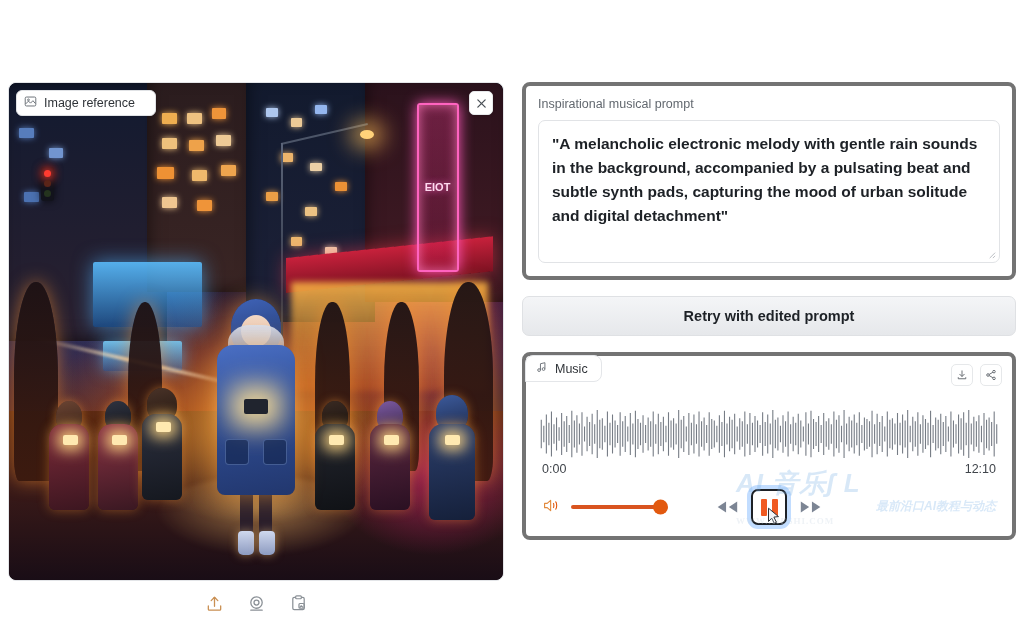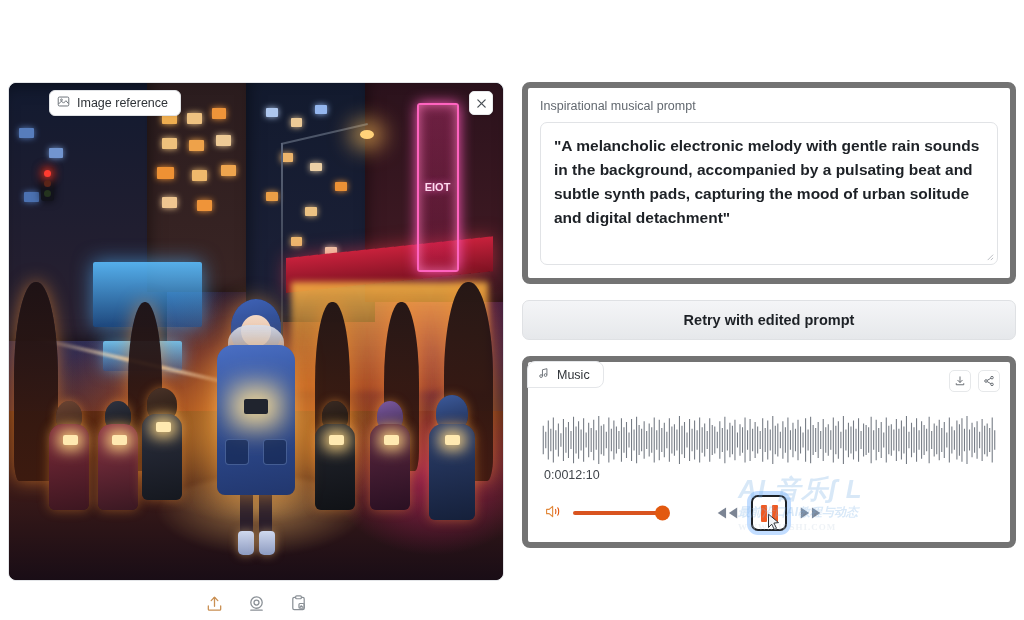--- a/index.html
+++ b/index.html
@@ -181,39 +181,39 @@
   }
   .hero-legs { display:flex; gap:6px; margin-top:-2px; }
   .hero-leg { width:13px; height:40px; background:#2a1f2c; border-radius:3px; }
   .hero-boots { display:flex; gap:5px; margin-top:-2px; }
   .hero-boot { width:16px; height:24px; border-radius:4px 4px 5px 5px;
                background:linear-gradient(180deg,#cfd8ee,#8d9bc0); box-shadow:0 0 10px rgba(255,200,120,.5); }
 
   .img-badge {
     position:absolute; top:7px; left:7px; z-index: 6;
     background:#fff; border:1px solid #e0e2e5; border-radius:6px;
-    padding:4px 12px 4px 7px; display:flex; align-items:center; gap:7px;
-    font-size:12.5px; color:#2f3338; box-shadow:0 1px 2px rgba(0,0,0,.05);margin-left:33px;
+    padding:4px 20px 4px 7px; display:flex; align-items:center; gap:7px;
+    font-size:12.5px; color:#2f3338; box-shadow:0 1px 2px rgba(0,0,0,.05);
   }
   .img-close {
     position:absolute; top:8px; right:10px; z-index:6;
     width:24px; height:24px; border-radius:5px; background:#fff;
     border:1px solid #e6e8ea; display:flex; align-items:center; justify-content:center;
     color:#555b61; font-size:14px; box-shadow:0 1px 3px rgba(0,0,0,.12); cursor:pointer;
   }
 
   .image-tools {
     position:absolute; top:504px; left:0; width:496px; height:34px;
     display:flex; align-items:center; justify-content:center; gap:22px;
   }
   .tool-ico { width:20px; height:20px; display:flex; align-items:center; justify-content:center; cursor:pointer; }
 
   
   .panel {
-    border:6px solid #737373; border-radius:8px; background:#fff;
+    border:4px solid #737373; border-radius:8px; background:#fff;
   }
   .prompt-panel { padding:11px 12px 13px 12px; }
   .prompt-label { font-size:12.5px; color:#62686f; margin-bottom:9px; }
   .prompt-box {
     border:1px solid #e1e3e6; border-radius:7px; background:#fff;
     padding:11px 13px 14px 13px; position:relative; min-height:143px;
   }
   .prompt-text {
     font-size:15.5px; font-weight:bold; color:#1d2126; line-height:24px;
     margin:0; white-space:pre-wrap;
@@ -241,21 +241,21 @@
     font-size:12.5px; color:#2f3338; z-index:3;
   }
   .music-actions { position:absolute; top:8px; right:10px; display:flex; gap:7px; z-index:3; }
   .act-btn {
     width:22px; height:22px; border:1px solid #e6e8ea; border-radius:5px; background:#fff;
     display:flex; align-items:center; justify-content:center; cursor:pointer; color:#5b6168;
   }
   .wave-wrap { padding: 40px 14px 0 14px; height:92px; }
   .wave { width:100%; height:52px; display:block; }
   .time-row {
-    display:flex; padding:0 16px;
+    display:flex; justify-content:space-between; padding:0 16px;
     font-size:12.5px; color:#40454b; margin-top:2px;
   }
   .ctrl-row {
     position:relative; display:flex; align-items:center; padding:0 16px; margin-top:14px; height:34px;
   }
   .vol-group { display:flex; align-items:center; gap:10px; }
   .vol-track {
     width:90px; height:4px; border-radius:2px; background:#d9541f; position:relative; cursor:pointer;
   }
   .vol-thumb {
@@ -274,21 +274,21 @@
   }
   .pbar { width:6px; height:17px; background:#f05a22; border-radius:1px; }
   .cursor-ov {
     position:absolute; left:14px; top:16px; width:15px; height:19px; pointer-events:none;
   }
   .watermark {
     position:absolute; left:210px; top:110px; width:260px; height:60px;
     pointer-events:none; opacity:.30; z-index:4;
   }
   .wm1 { font-size:26px; font-weight:bold; font-style:italic; color:#7fb4e8; letter-spacing:1px; }
-  .wm2 { font-size:12px; font-weight:bold; font-style:italic; color:#7fb4e8; margin-top:-3px; }
+  .wm2 { font-size:12px; font-weight:bold; font-style:italic; color:#7fb4e8; margin-top:-3px;text-align:right; }
   .wm3 { font-size:9px; font-weight:bold; color:#c9d6e3; letter-spacing:1px; margin-top:1px;font-family:Liberation Serif, serif; }
 </style>
 </head>
 <body>
 
 <div class="page">
 
 
   <div class="main">
 

